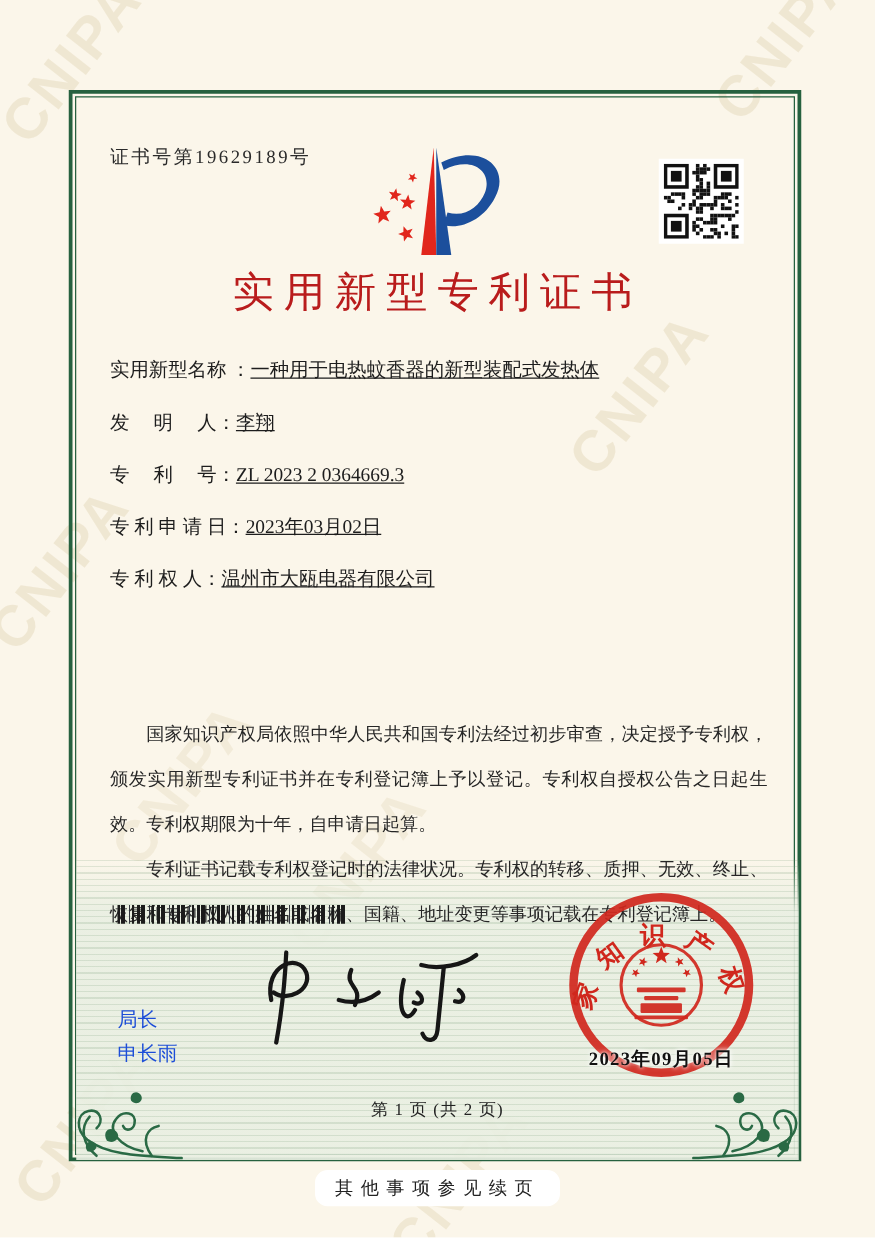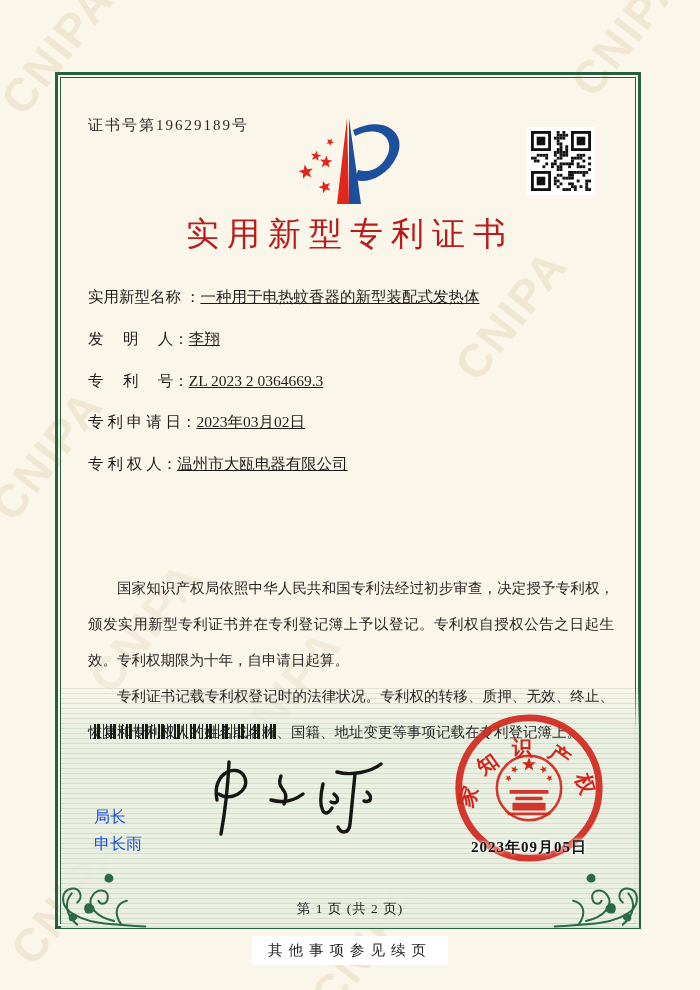--- a/index.html
+++ b/index.html
@@ -77,27 +77,27 @@
     font-size:16px;line-height:27px;color:#1d4ed8;margin-top:20px;
   }
   .signature{position:absolute;left:195px;top:750px;width:205px;height:108px;}
   .seal{position:absolute;left:451px;top:710px;width:156px;height:156px;}
   .seal-date{
     position:absolute;left:454px;top:838px;width:150px;text-align:center;
     font-size:15px;font-weight:bold;color:#121212;letter-spacing:1px;
     text-shadow:0 0 3px #fff,0 0 5px #fff;
   }
   .page-info{
-    position:absolute;left:0;top:900px;width:100%;text-align:center;
+    position:absolute;left:0;top:879px;width:100%;text-align:center;
     font-size:13.5px;color:#222;letter-spacing:1px;
   }
   .continuation-wrap{position:absolute;left:0;top:936px;width:100%;text-align:center;z-index:4;}
   .continuation{
     display:inline-block;background:#fff;padding:5px 16px;
-    font-size:14.5px;letter-spacing:6px;color:#222;
+    font-size:14.5px;letter-spacing:6px;color:#222;border-radius:10px;
   }
 </style>
 </head>
 <body>
 
 <div id="page">
 
   <div class="wm wm1">CNIPA</div>
   <div class="wm wm2">CNIPA</div>
   <div class="wm wm3">CNIPA</div>

